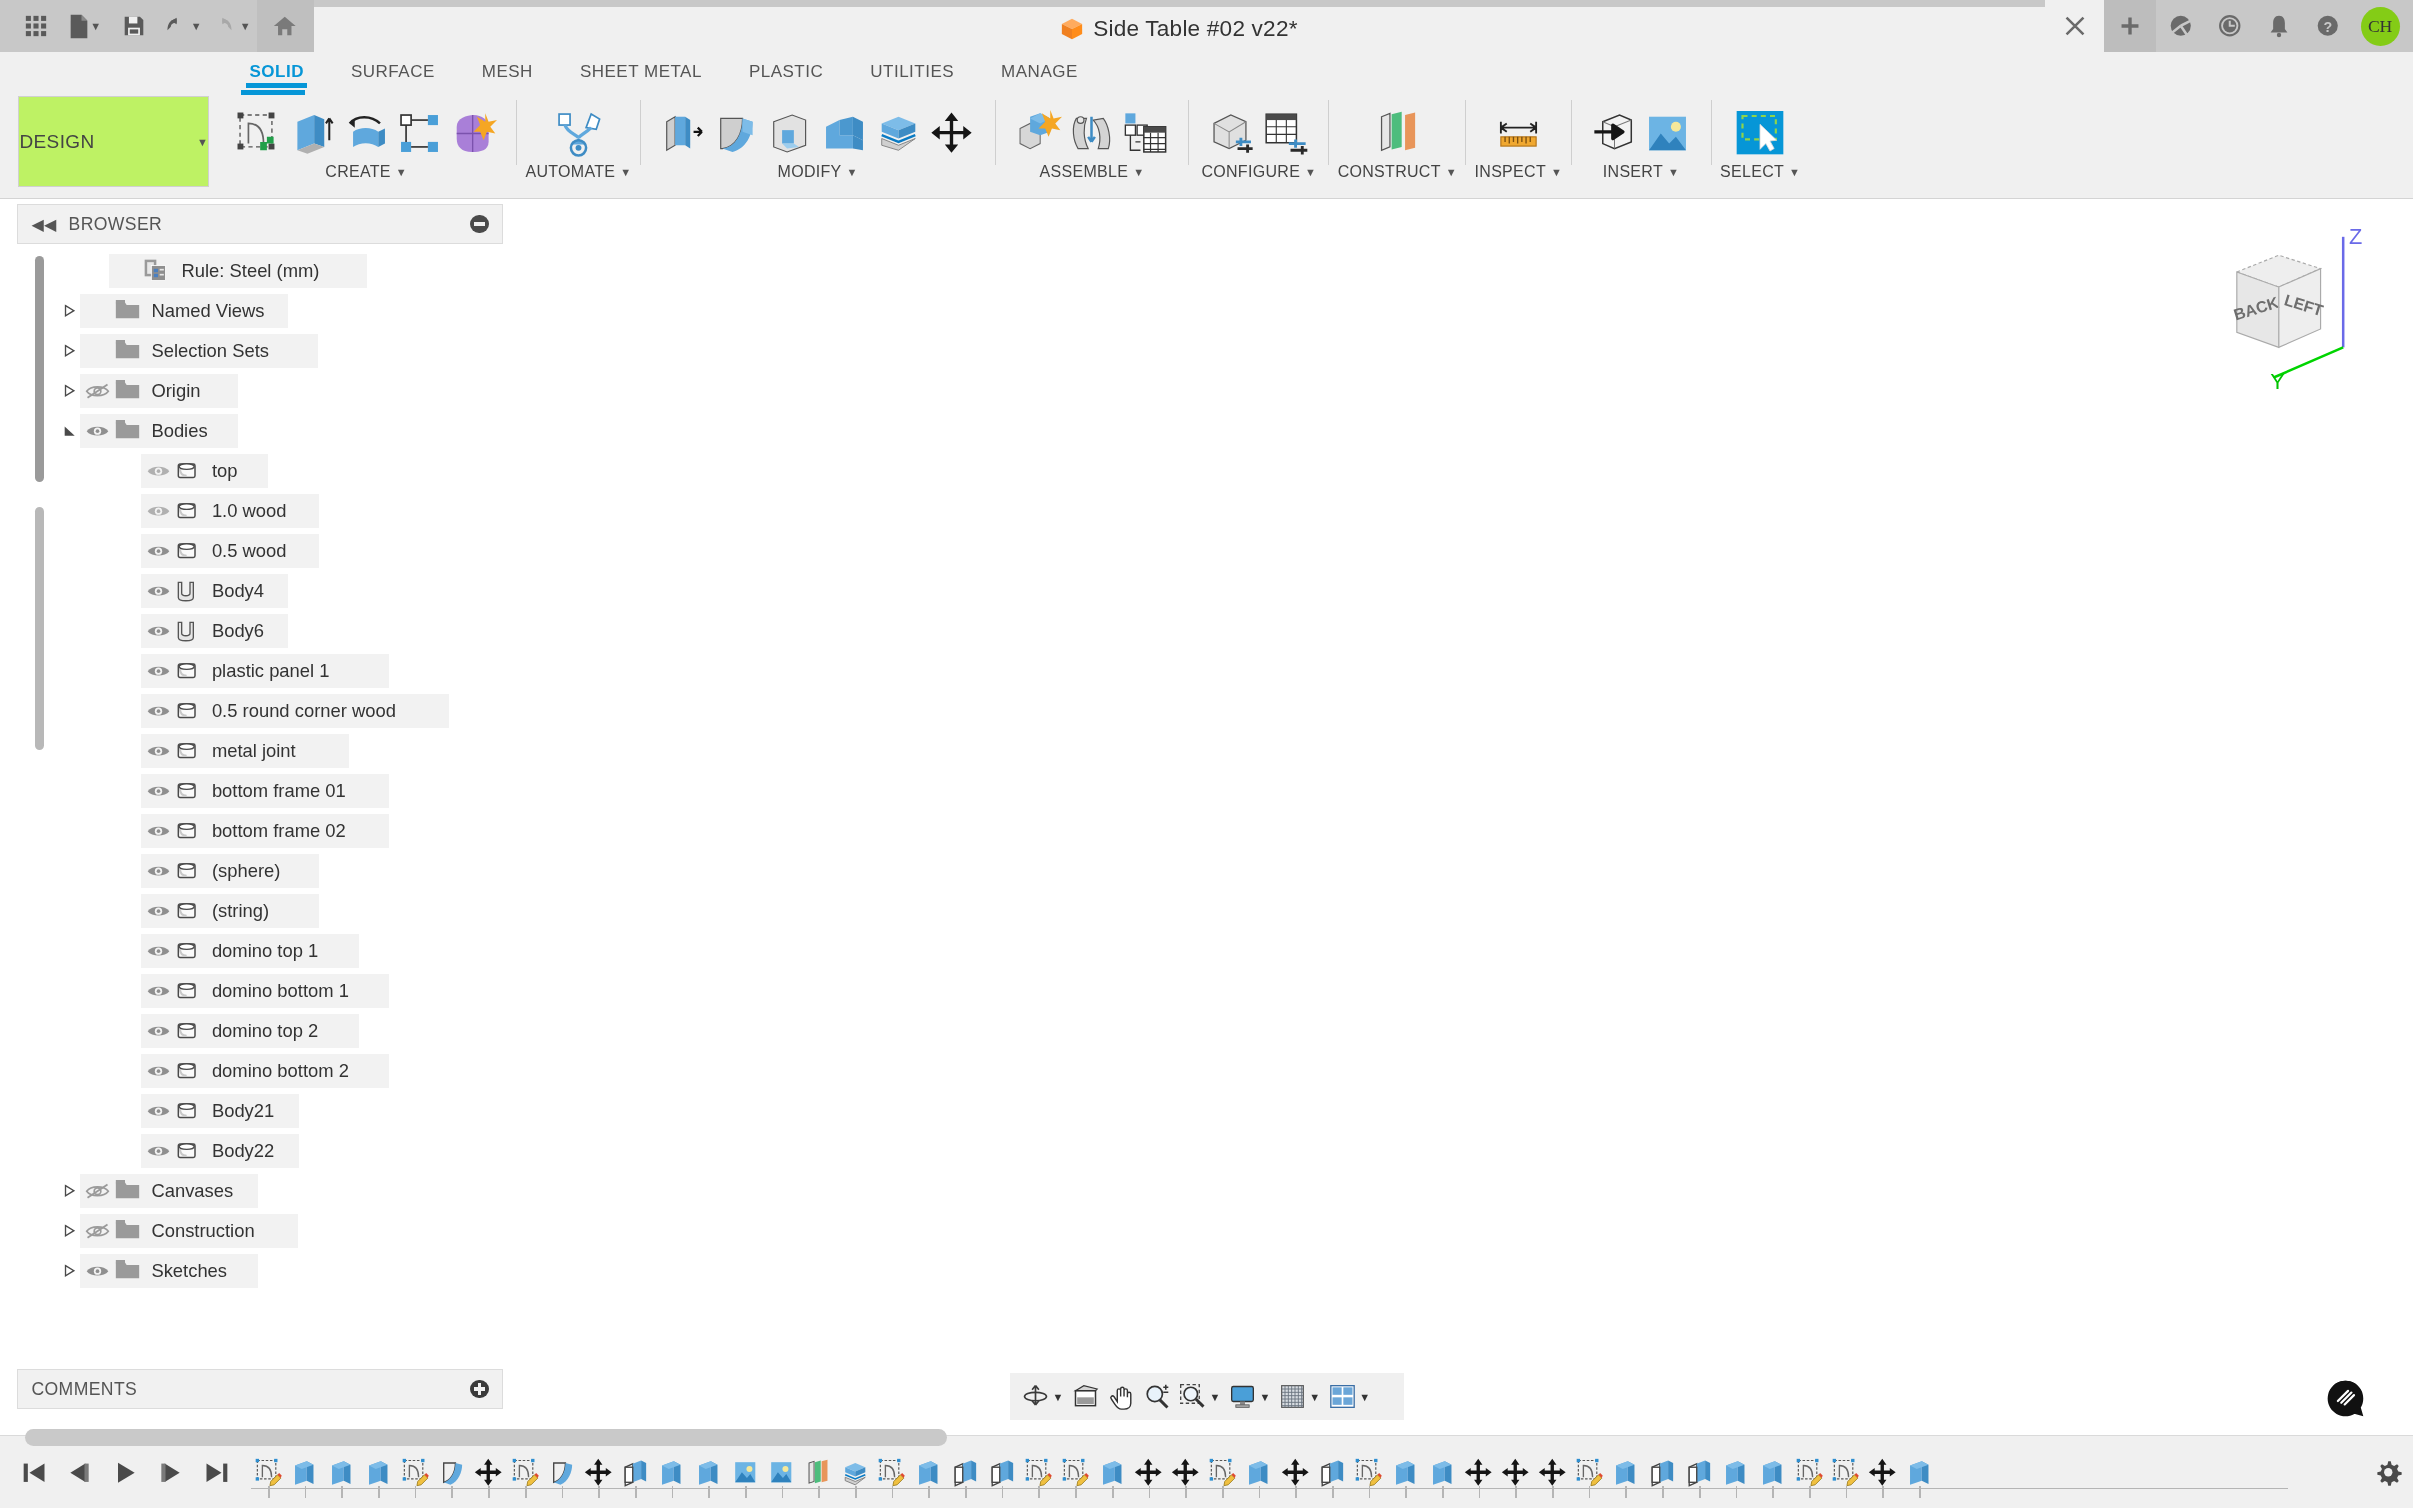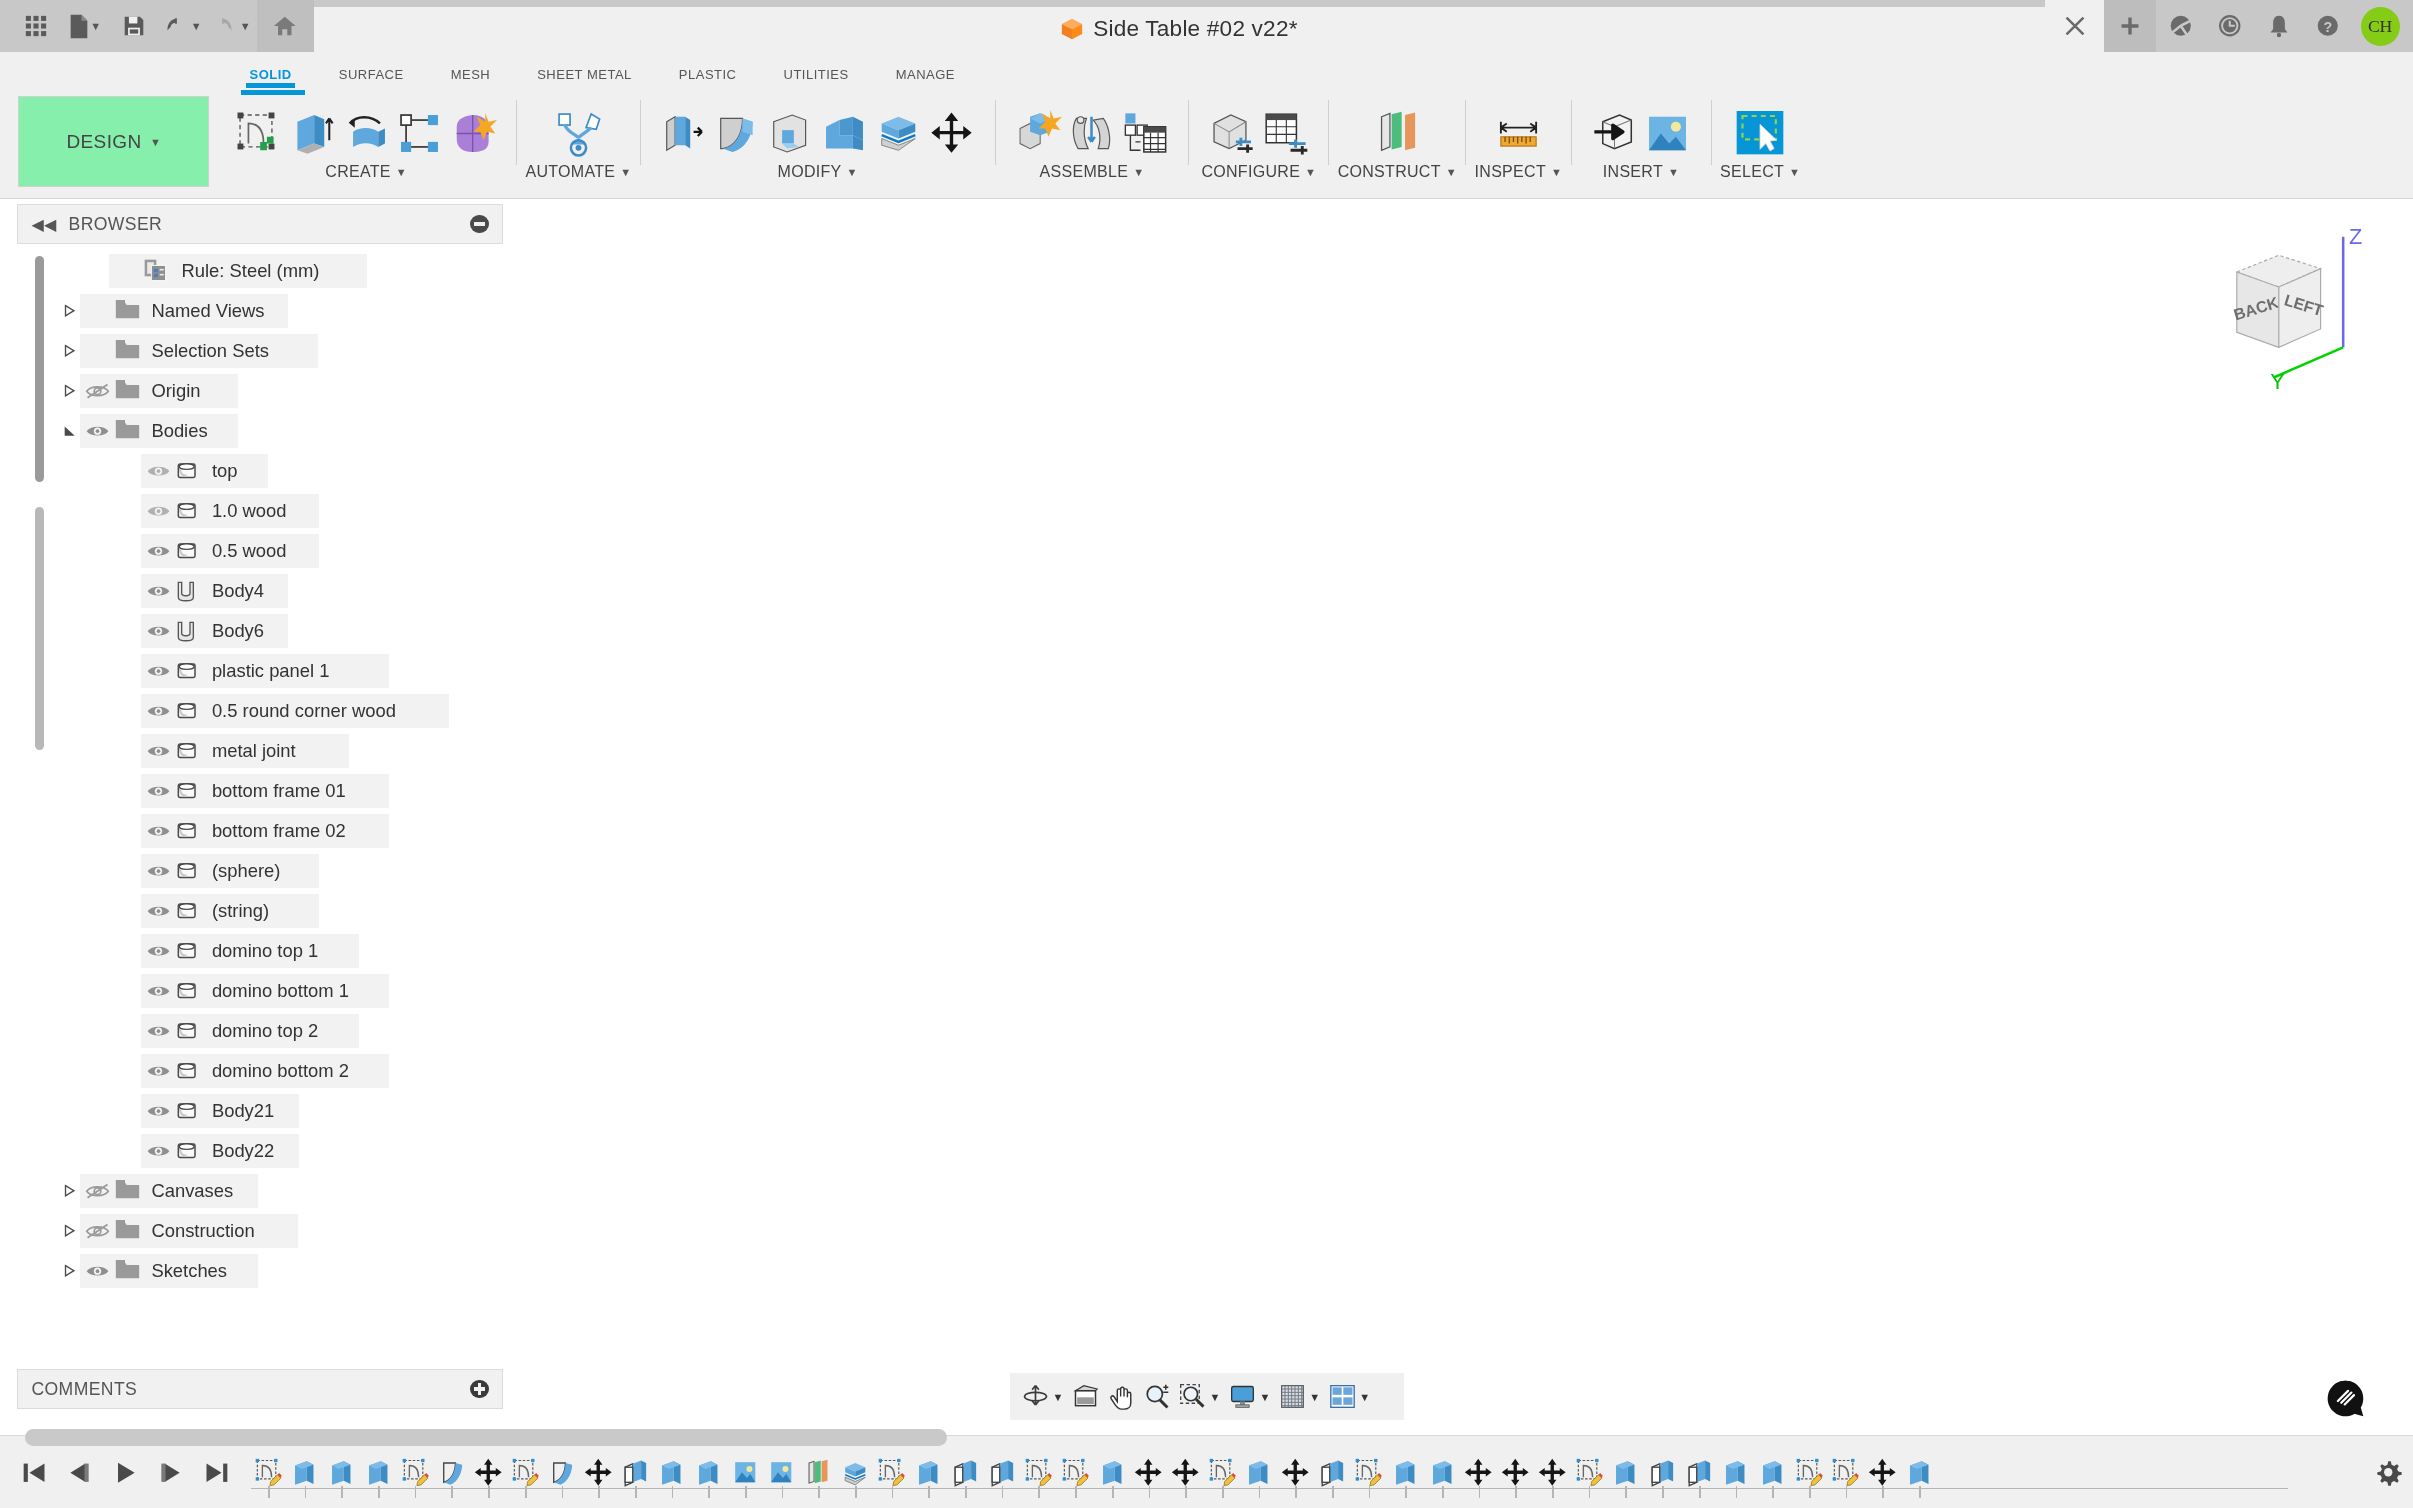--- a/index.html
+++ b/index.html
@@ -42,39 +42,39 @@
     display: flex; align-items: center; justify-content: center;
     margin: 0 13.4px 0 8.4px; cursor: pointer; font-family: Liberation Serif, serif;
   }
 
   
   .tabstrip {
     position: absolute; top: 52px; left: 0; width: 2413px; height: 36px;
     background: #f0f0f0; display: flex; align-items: flex-end; padding-left: 226px;
   }
   .tab {
-    font-size: 13px; color: #555; letter-spacing: 0.5px;
+    font-size: 17px; color: #555; letter-spacing: 0.5px;
     padding: 0 23.5px 5.9px 23.5px; cursor: pointer; position: relative;
   }
   .tab.active { color: #0696d7; font-weight: bold; }
   .tab.active::after {
     content: ""; position: absolute; left: 20px; right: 20px; bottom: 0;
     height: 5px; background: #0696d7;
   }
 
   
   .ribbon {
     position: absolute; top: 88px; left: 0; width: 2413px; height: 111px;
     background: #f0f0f0; display: flex; align-items: flex-start;
     border-bottom: 0.8px solid #d4d4d4;
   }
   .design-box {
     width: 191px; height: 91px; margin: 8.4px 15px 0 18.4px;
-    border: 0.8px solid #d0d0d0; background: #86efac;
-    display: flex; align-items: center; justify-content: center;
+    border: 0.8px solid #d0d0d0; background: #bef264;
+    display: flex; align-items: center; justify-content: space-between;
     font-size: 19px; color: #444; letter-spacing: 0.4px; cursor: pointer;
   }
   .panel { display: flex; flex-direction: column; align-items: center; height: 107px; position: relative; }
   .panel-row { display: flex; align-items: flex-end; gap: 1.7px; height: 77px; padding: 5px 8.4px 0 8.4px; }
   .pitem {
     width: 52px; height: 64px; display: flex; align-items: center; justify-content: center;
     cursor: pointer; position: relative;
   }
   .pitem.wide { width: 64px; }
   .panel-label {

